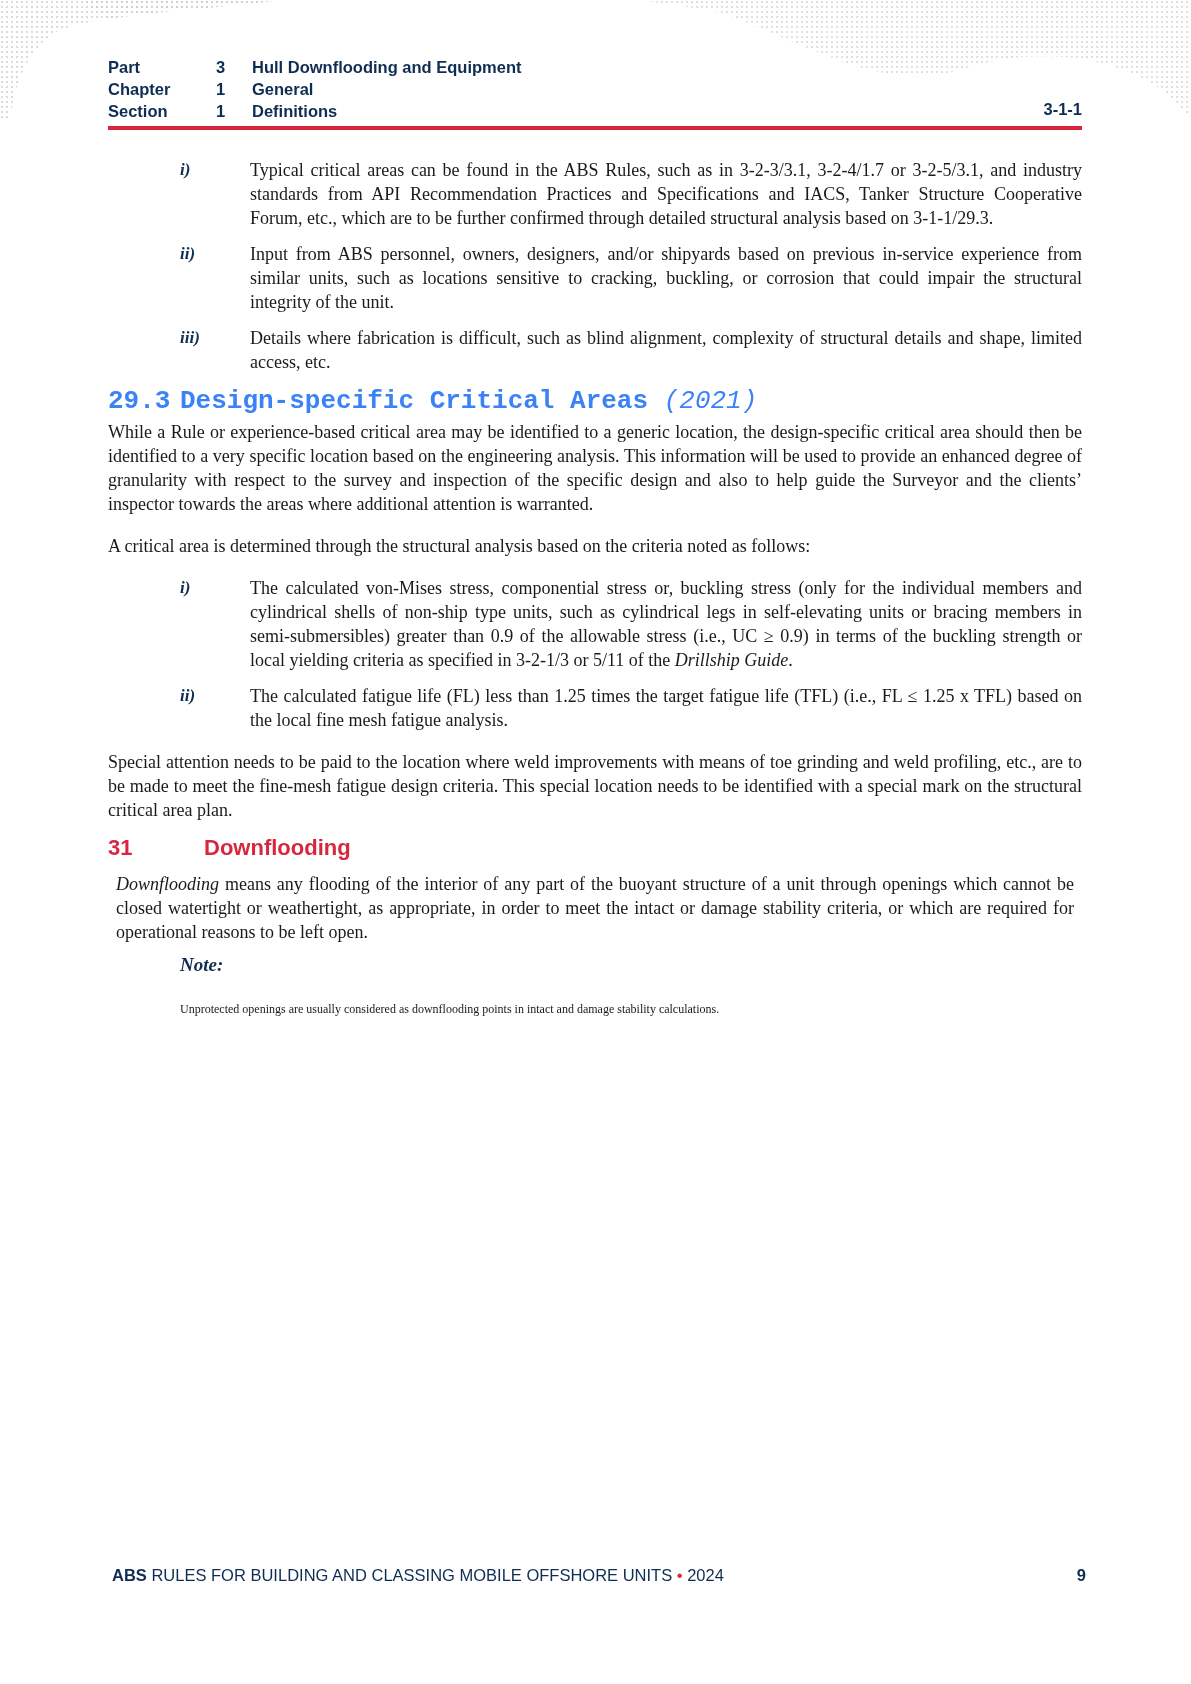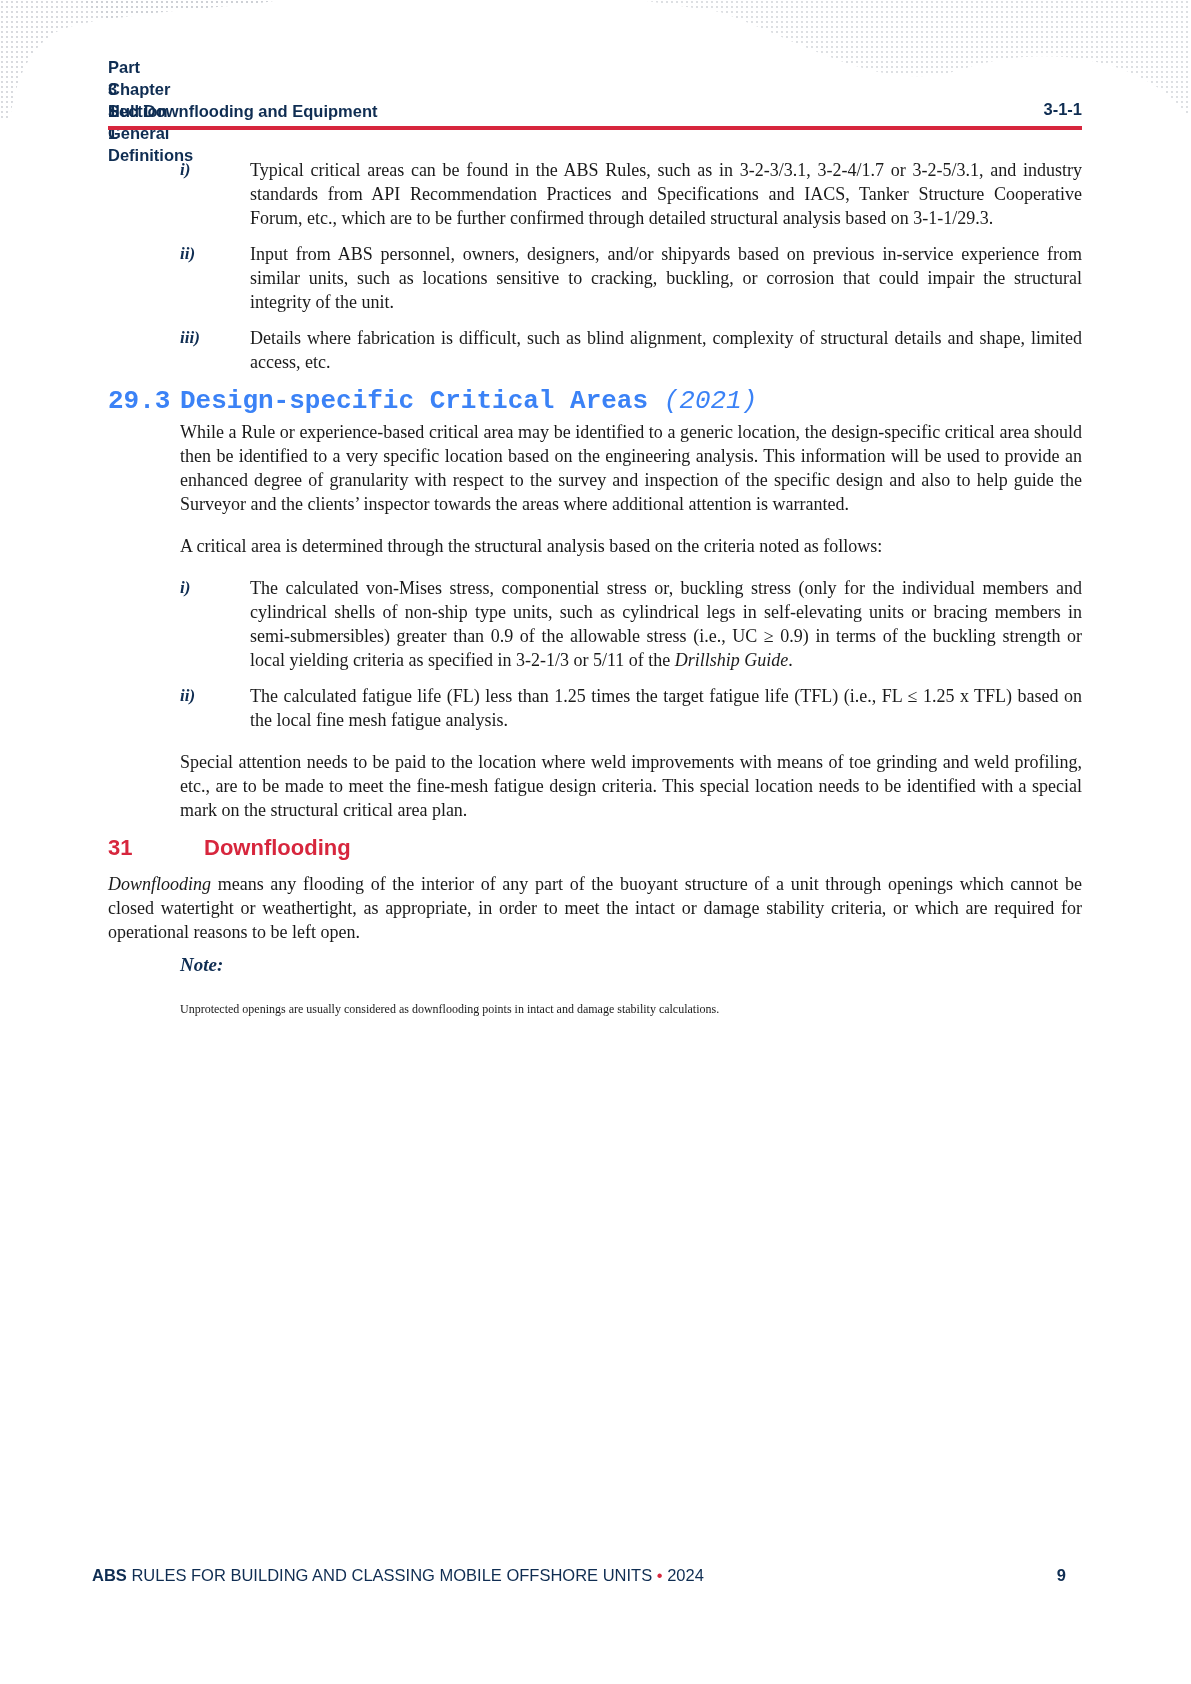--- a/index.html
+++ b/index.html
@@ -2,44 +2,44 @@
 <html><head>
   <meta charset="utf-8">
   <style>
     html, body { margin: 0; padding: 0; }
     body {
       width: 1191px; height: 1684px; background: #ffffff; position: relative; overflow: hidden;
       font-family: "Liberation Serif", serif; color: #1a1a1a;
     }
     .deco { position: absolute; left: 0; top: 0; width: 1191px; height: 140px; pointer-events: none; }
     .hdr { position: absolute; left: 108px; top: 56px; width: 974px; font-family: "Liberation Sans", sans-serif; font-weight: bold; color: #0f2d52; font-size: 16.5px; }
-    .hdr-row { display: flex; height: 22px; line-height: 22px; flex-direction: column; }
+    .hdr-row { display: flex; height: 22px; line-height: 22px; }
     .hdr-k { width: 108px; }
     .hdr-n { width: 36px; }
     .hdr-t { flex: 1; }
     .hdr-ref { position: absolute; right: 0; top: 44px; }
     .hdr-rule { position: absolute; left: 108px; top: 126px; width: 974px; height: 4px; background: #d7263d; }
 
     .content { position: absolute; left: 108px; top: 158px; width: 974px; }
     .p { font-size: 18px; line-height: 24px; text-align: justify; }
     .item { display: flex; margin-bottom: 12px; }
     .item-lbl { width: 72px; padding-left: 72px; box-sizing: content-box; font-style: italic; font-weight: bold; color: #0f2d52; font-size: 17px; line-height: 24px; }
     .item-lbl { padding-left: 72px; width: 70px; }
     .item-txt { flex: 1; font-size: 18px; line-height: 24px; text-align: justify; }
-    .indent { margin-left: 72px; }
+    .indent { }
 
     .sub-h { display: flex; font-family: Liberation Mono, monospace; font-weight: bold; color: #3b82f6; font-size: 26px; line-height: 26px; margin-top: 14px; margin-bottom: 6px; }
     .sub-num { width: 72px; }
     .sub-h .yr { font-weight: normal; font-style: italic; text-align: right; }
     .sec-h { display: flex; font-family: "Liberation Sans", sans-serif; font-weight: bold; color: #d7263d; font-size: 22px; line-height: 28px; margin-top: 12px; margin-bottom: 10px; gap: 24px; }
     .sec-num { width: 72px; }
     .note-lbl { font-style: italic; font-weight: bold; color: #0f2d52; font-size: 19px; margin-left: 72px; margin-top: 10px; }
     .note-txt { font-size: 12px; margin-left: 72px; margin-top: 26px; }
 
-    .ftr { position: absolute; left: 92px; top: 1566px; width: 974px; font-family: "Liberation Sans", sans-serif; color: #0f2d52; font-size: 16.5px; display: flex; justify-content: space-between; }
+    .ftr { position: absolute; left: 112px; top: 1566px; width: 974px; font-family: "Liberation Sans", sans-serif; color: #0f2d52; font-size: 16.5px; display: flex; justify-content: space-between; }
     .ftr b { font-weight: bold; }
     .ftr .dot { color: #d7263d; }
   </style>
 </head>
 <body>
 
 <svg class="deco" viewBox="0 0 1191 140">
   <defs>
     <pattern id="dots" width="5" height="5" patternUnits="userSpaceOnUse">
       <circle cx="2" cy="2" r="0.9" fill="#b8bcc4"></circle>
@@ -104,21 +104,21 @@
   <div class="item">
     <span class="item-lbl">ii)</span>
     <span class="item-txt">The calculated fatigue life (FL) less than 1.25 times the target fatigue life (TFL) (i.e., FL ≤ 1.25 x TFL) based on the local fine mesh fatigue analysis.</span>
   </div>
   <p class="p indent" style="margin-top:18px;margin-bottom:12px;">Special attention needs to be paid to the location where weld improvements with means of toe grinding and weld profiling, etc., are to be made to meet the fine-mesh fatigue design criteria. This special location needs to be identified with a special mark on the structural critical area plan.</p>
 
   <div class="sec-h">
     <span class="sec-num">31</span>
     <span>Downflooding</span>
   </div>
-  <p class="p indent" style="margin:0;">
+  <p class="p indent" style="margin:8px;">
     <i>Downflooding</i>
     <span>means any flooding of the interior of any part of the buoyant structure of a unit through openings which cannot be closed watertight or weathertight, as appropriate, in order to meet the intact or damage stability criteria, or which are required for operational reasons to be left open.</span>
   </p>
   <div class="note-lbl">Note:</div>
   <div class="note-txt">Unprotected openings are usually considered as downflooding points in intact and damage stability calculations.</div>
 </div>
 
 <div class="ftr">
   <span>
     <b>ABS</b>

